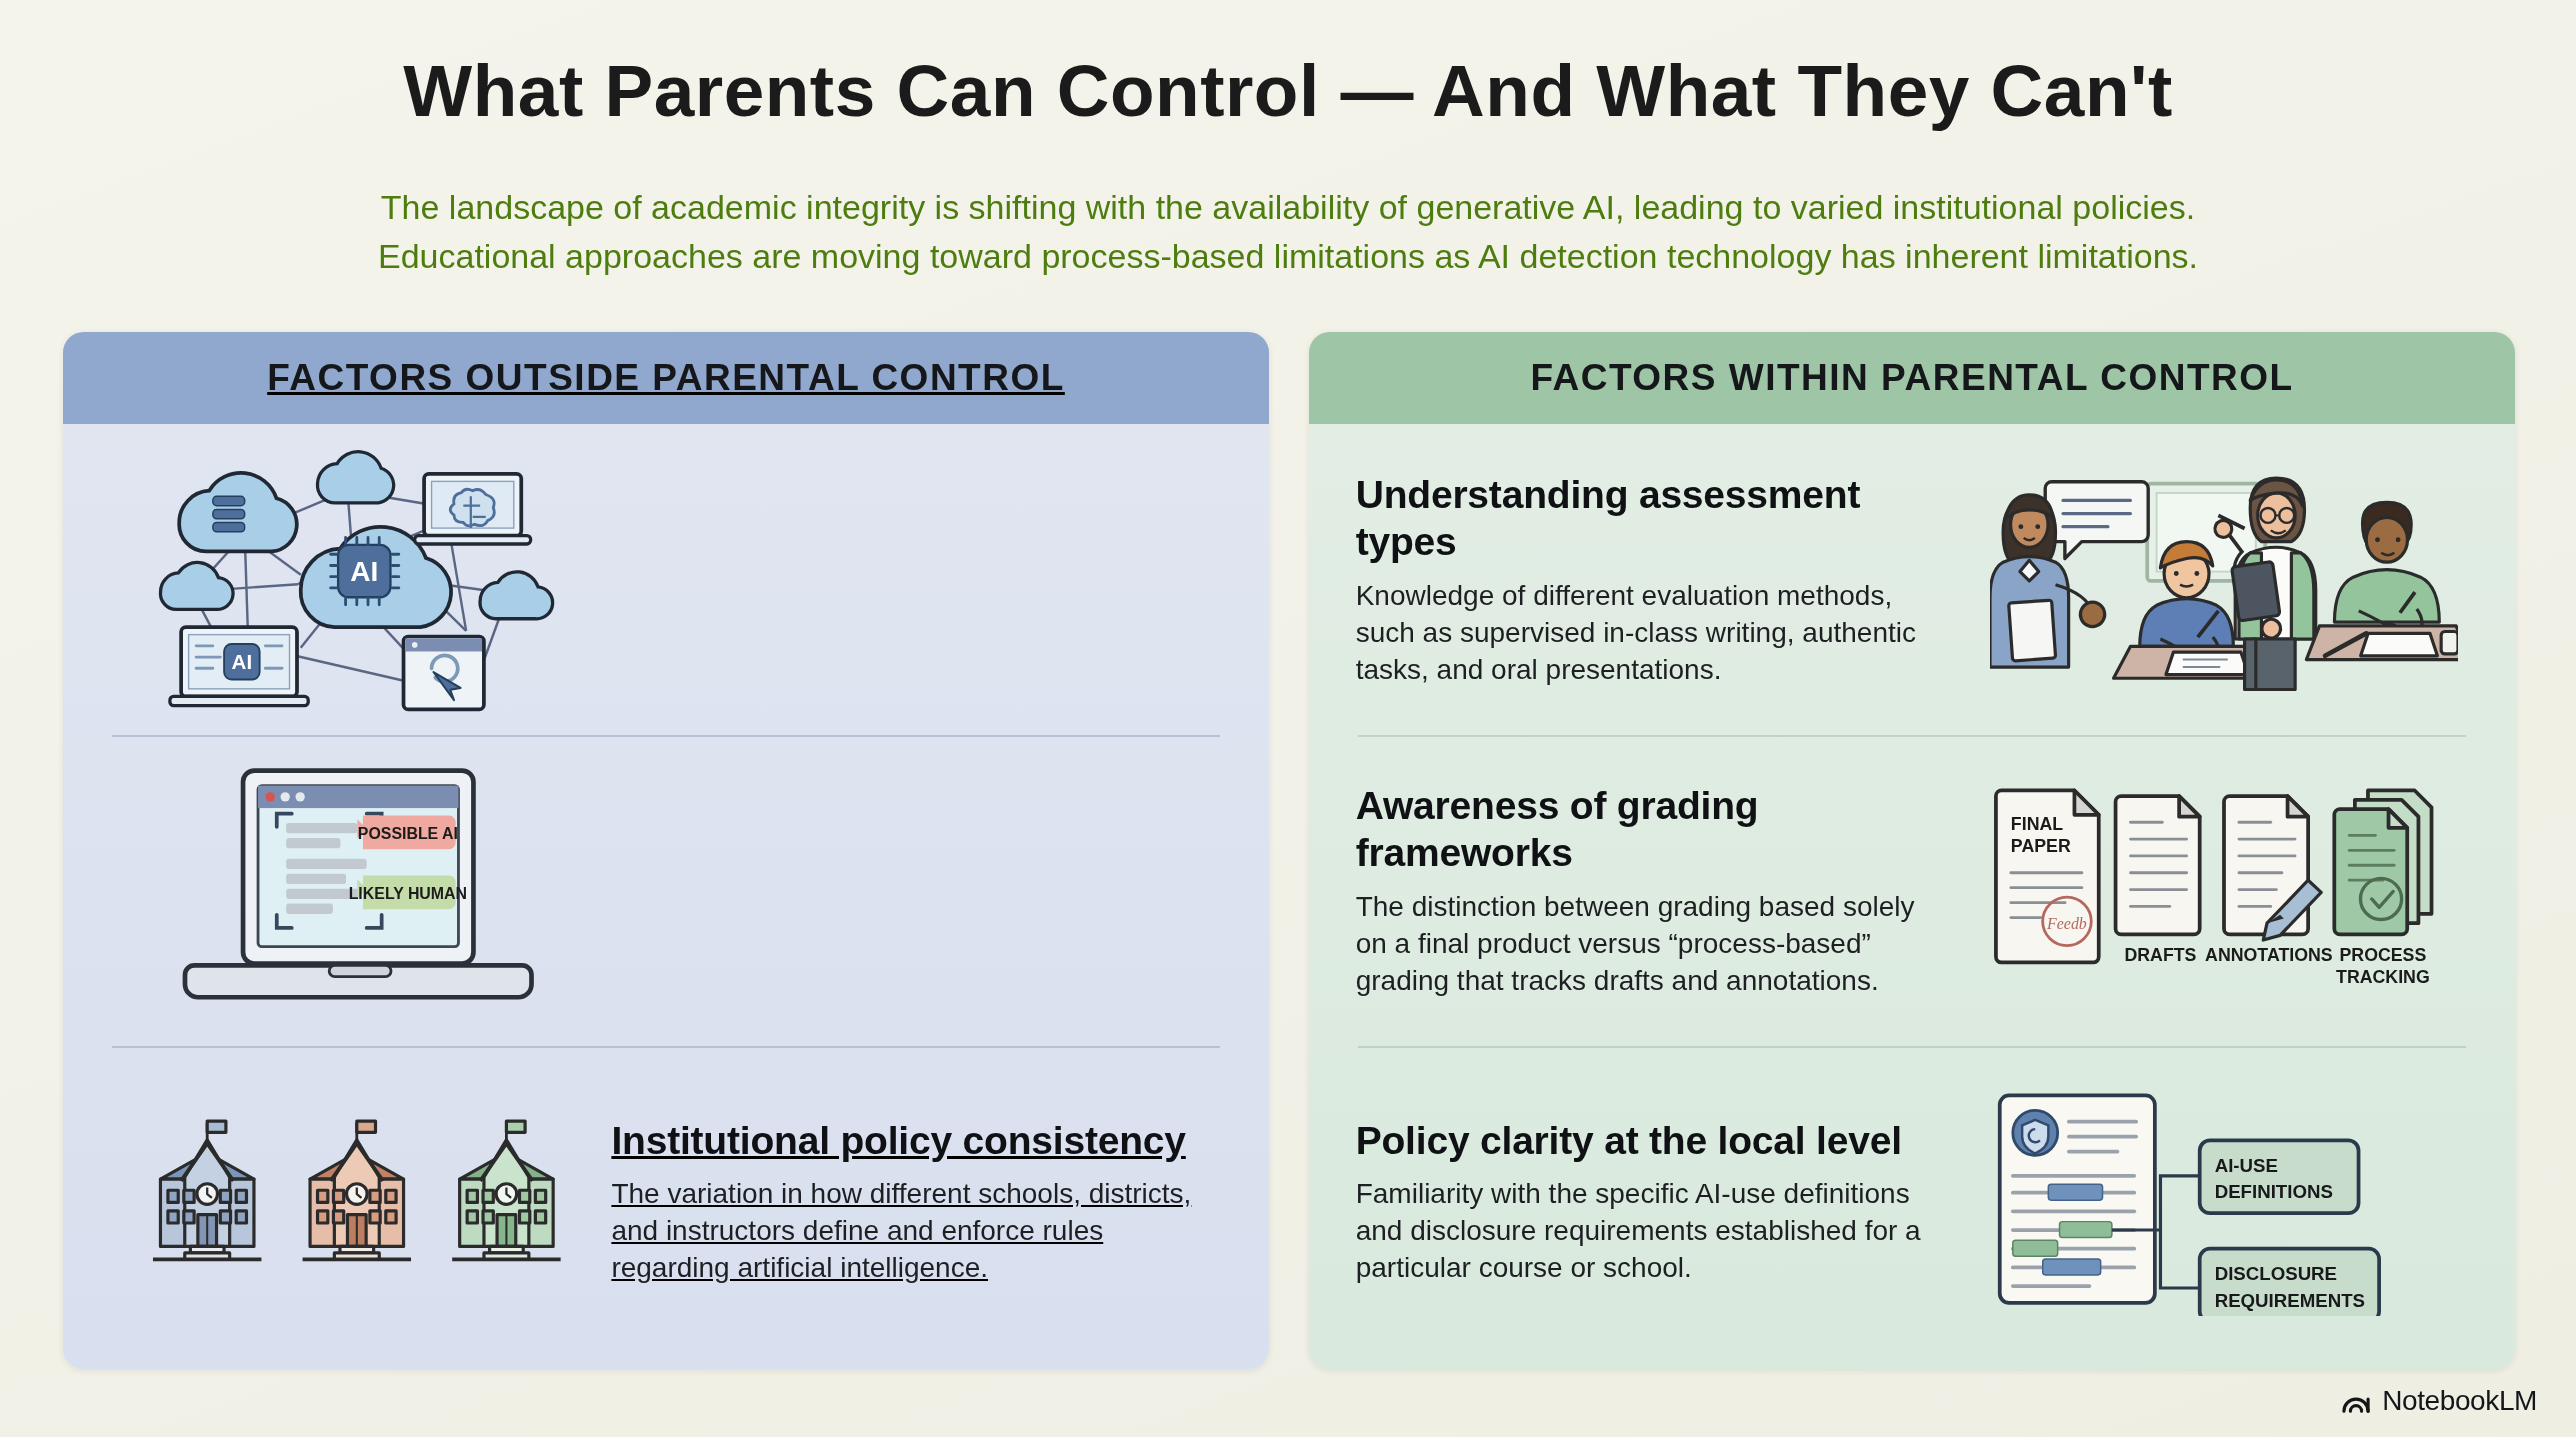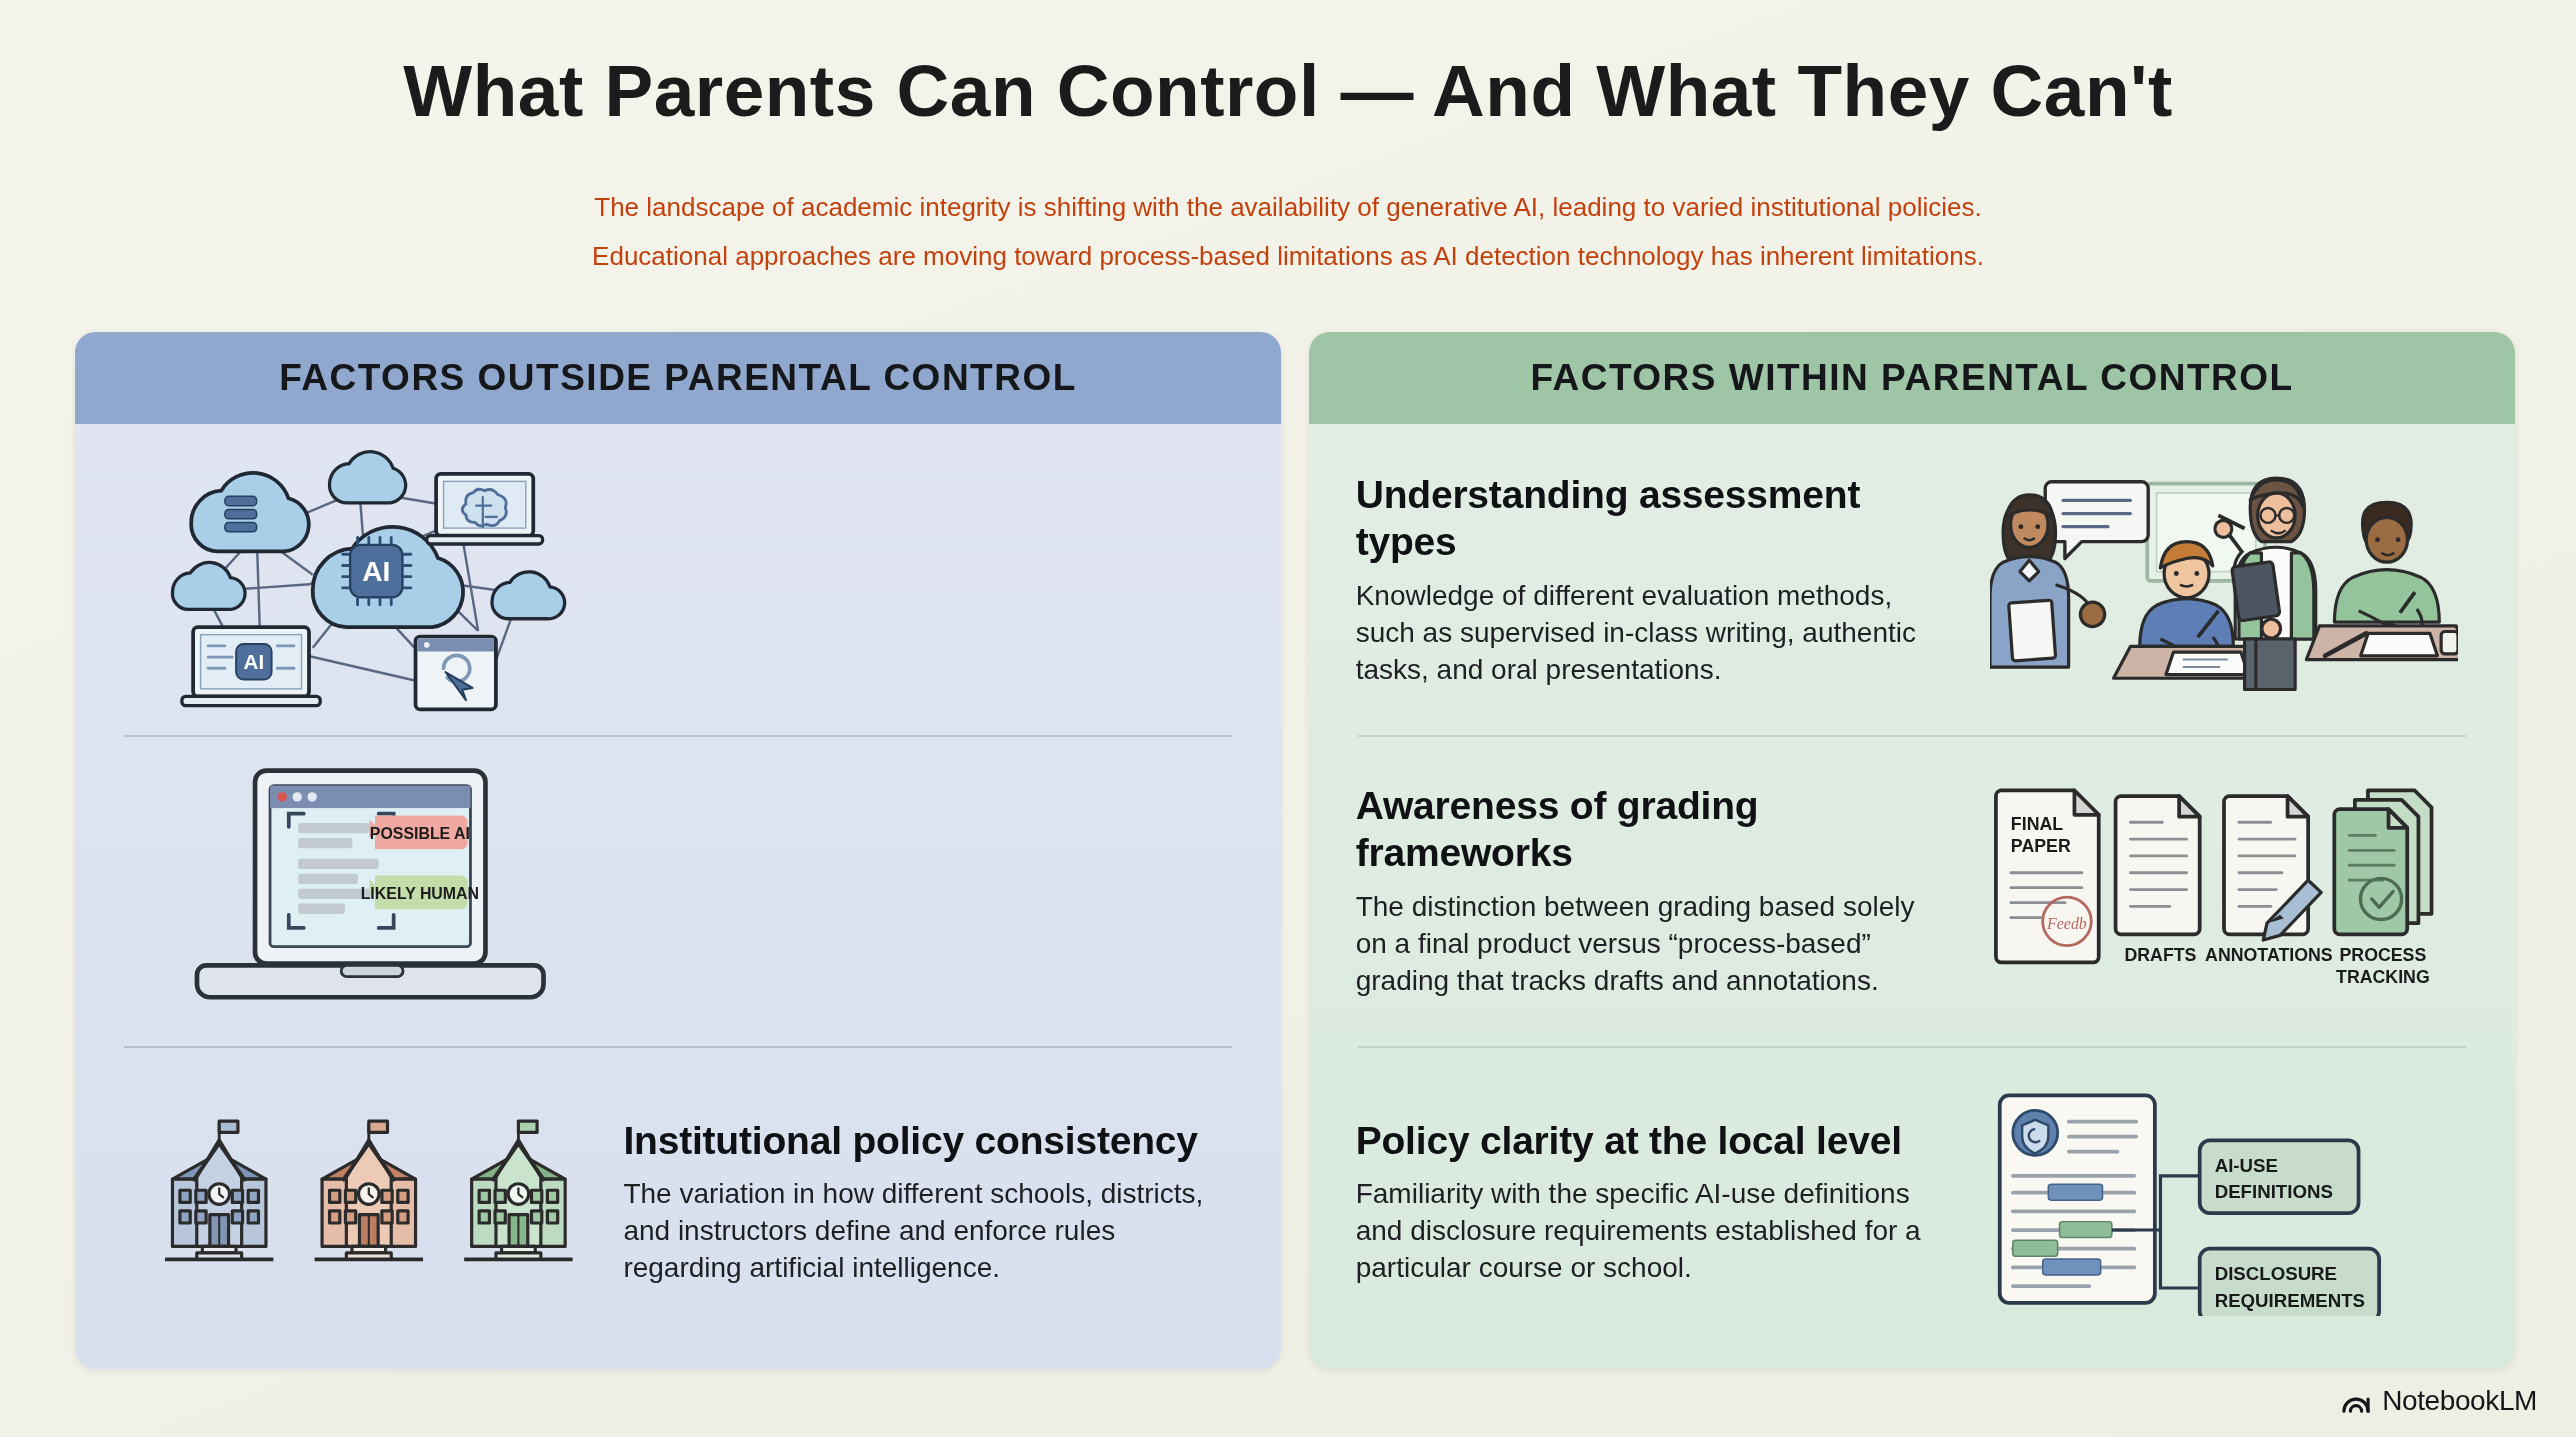--- a/index.html
+++ b/index.html
@@ -30,37 +30,37 @@
     letter-spacing: 0.5px;
     white-space: nowrap;
   }
   .page-subtitle {
     position: absolute;
     top: 183px;
     left: 50%;
     transform: translateX(-50%);
     width: 2153px;
     text-align: center;
-    font-size: 26px;
+    font-size: 34px;
     line-height: 49px;
-    color: #c2410c;
+    color: #4d7c0f;
     font-weight: 400;
   }
 
   
   .panel {
     position: absolute;
     top: 332px;
     width: 1206px;
     height: 1037px;
     border-radius: 20.6px;
     overflow: hidden;
     box-shadow: 0 1.9px 6.6px rgba(40,45,60,0.09);
   }
-  .panel.left  { left: 75px;  background: linear-gradient(180deg, #e1e6f1 0%, #d8dfee 100%); }
+  .panel.left  { left: 63px;  background: linear-gradient(180deg, #e1e6f1 0%, #d8dfee 100%); text-decoration: underline; }
   .panel.right { left: 1309px; background: linear-gradient(180deg, #e3eee5 0%, #d9e9dd 100%); }
 
   .panel-header {
     height: 92px;
     display: flex;
     align-items: center;
     justify-content: center;
     font-size: 37px;
     font-weight: 700;
     letter-spacing: 1.5px;

